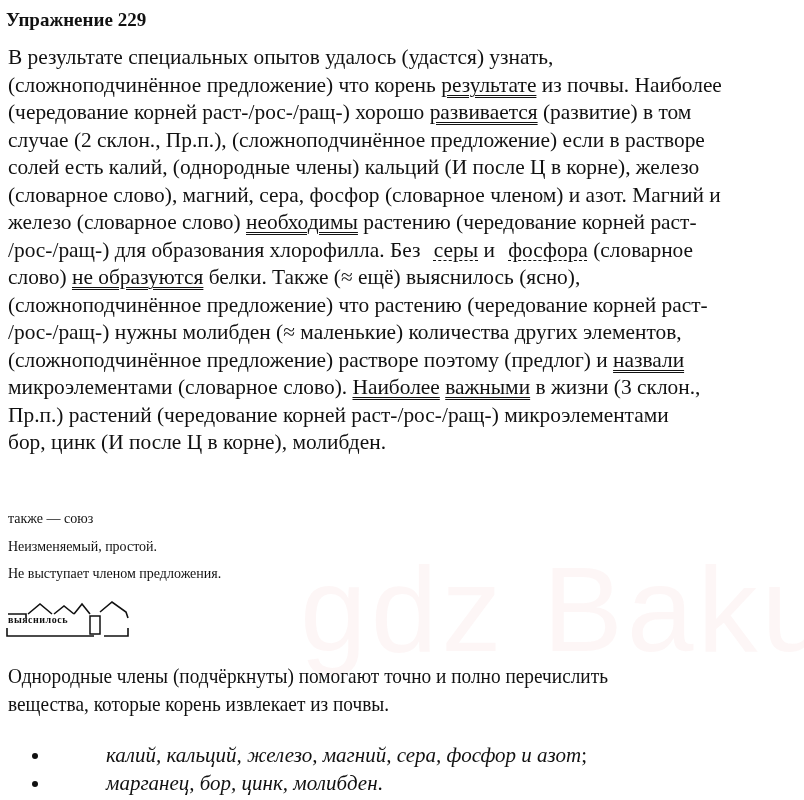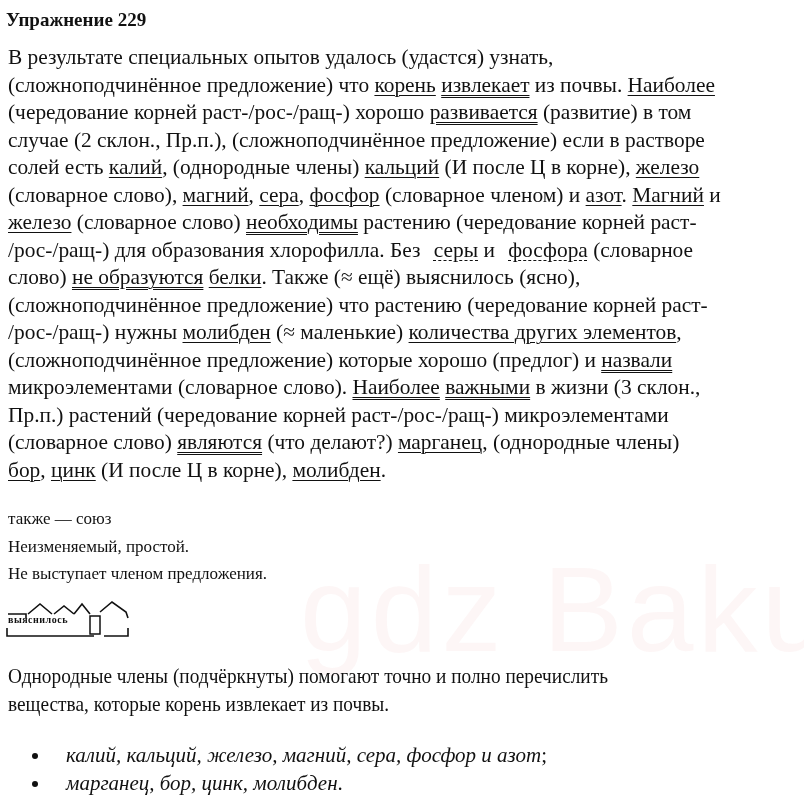--- a/index.html
+++ b/index.html
@@ -15,26 +15,26 @@
     }
     .title {
       position: absolute; left: 6px; top: 8px;
       font-size: 19px; font-weight: bold; line-height: 24px;
     }
     .body-text {
       position: absolute; left: 8px; top: 44px; width: 796px;
       font-size: 21.4px; line-height: 27.5px; white-space: nowrap;
     }
     .line { display: block; height: 27.5px; }
-    .u1 { text-decoration: underline; text-decoration-thickness: 1px; text-underline-offset: 3px; }
+    .u1 { text-decoration-thickness: 1px; text-underline-offset: 3px; }
     .u2 { text-decoration: underline double; text-decoration-thickness: 1px; text-underline-offset: 3px; }
     .ud { text-decoration: underline dashed; text-decoration-thickness: 1px; text-underline-offset: 3px; margin-left: 8px; }
     .notes {
       position: absolute; left: 8px; top: 505px;
-      font-size: 17px; line-height: 27.5px;
+      font-size: 14px; line-height: 27.5px;
     }
     .morph {
       position: absolute; left: 4px; top: 600px; width: 132px; height: 40px;
     }
     .morph-word {
       position: absolute; left: 4px; top: 14px;
       font-size: 10px; font-weight: bold; letter-spacing: 0.5px;
     }
     .summary {
       position: absolute; left: 8px; top: 662px;
@@ -43,45 +43,44 @@
     }
     .bullets {
       position: absolute; left: 30px; top: 741px; margin: 0; padding: 0; list-style: none;
       font-size: 21px; line-height: 28px;
     }
     .bullets li { position: relative; padding-left: 36px; }
     .bullets li .dot {
       position: absolute; left: 2px; top: 12px; width: 6px; height: 6px;
       border-radius: 50%; background: #111;
     }
-    .bullets li .txt { font-style: italic; }
+    .bullets li .txt { font-style: italic; margin-left: 40px; }
   </style>
 </head>
 <body>
 
 <div class="watermark">gdz Bakulin</div>
 
 <div class="title">Упражнение 229</div>
 
 <div class="body-text" id="para">
     <span class="line"><span>В результате специальных опытов удалось (удастся) узнать,</span></span>
-    <span class="line"><span>(сложноподчинённое предложение) что </span><span class="u1">корень</span><span> </span><span class="u2">извлекает</span><span> из почвы. </span><span class="u1">Наиболее</span></span>
+    <span class="line"><span>(сложноподчинённое предложение) что </span><span class="u1">корень</span><span> </span><span class="u2">результате</span><span> из почвы. </span><span class="u1">Наиболее</span></span>
     <span class="line"><span>(чередование корней раст-/рос-/ращ-) хорошо </span><span class="u2">развивается</span><span> (развитие) в том</span></span>
     <span class="line"><span>случае (2 склон., Пр.п.), (сложноподчинённое предложение) если в растворе</span></span>
     <span class="line"><span>солей есть </span><span class="u1">калий</span><span>, (однородные члены) </span><span class="u1">кальций</span><span> (И после Ц в корне), </span><span class="u1">железо</span></span>
     <span class="line"><span>(словарное слово), </span><span class="u1">магний</span><span>, </span><span class="u1">сера</span><span>, </span><span class="u1">фосфор</span><span> (словарное членом) и </span><span class="u1">азот</span><span>. </span><span class="u1">Магний</span><span> и</span></span>
     <span class="line"><span class="u1">железо</span><span> (словарное слово) </span><span class="u2">необходимы</span><span> растению (чередование корней раст-</span></span>
     <span class="line"><span>/рос-/ращ-) для образования хлорофилла. Без </span><span class="ud">серы</span><span> и </span><span class="ud">фосфора</span><span> (словарное</span></span>
     <span class="line"><span>слово) </span><span class="u2">не образуются</span><span> </span><span class="u1">белки</span><span>. Также (≈ ещё) выяснилось (ясно),</span></span>
     <span class="line"><span>(сложноподчинённое предложение) что растению (чередование корней раст-</span></span>
     <span class="line"><span>/рос-/ращ-) нужны </span><span class="u1">молибден</span><span> (≈ маленькие) </span><span class="u1">количества других элементов</span><span>,</span></span>
-    <span class="line"><span>(сложноподчинённое предложение) которые хорошо (предлог) и </span><span class="u2">назвали</span></span>
+    <span class="line"><span>(сложноподчинённое предложение) растворе поэтому (предлог) и </span><span class="u2">назвали</span></span>
     <span class="line"><span>микроэлементами (словарное слово). </span><span class="u2">Наиболее</span><span> </span><span class="u2">важными</span><span> в жизни (3 склон.,</span></span>
     <span class="line"><span>Пр.п.) растений (чередование корней раст-/рос-/ращ-) микроэлементами</span></span>
-    <span class="line"><span>(словарное слово) </span><span class="u2">являются</span><span> (что делают?) </span><span class="u1">марганец</span><span>, (однородные члены)</span></span>
     <span class="line"><span class="u1">бор</span><span>, </span><span class="u1">цинк</span><span> (И после Ц в корне), </span><span class="u1">молибден</span><span>.</span></span>
   </div>
 
 <div class="notes">
   <div>также — союз</div>
   <div>Неизменяемый, простой.</div>
   <div>Не выступает членом предложения.</div>
 </div>
 
 <div class="morph">

